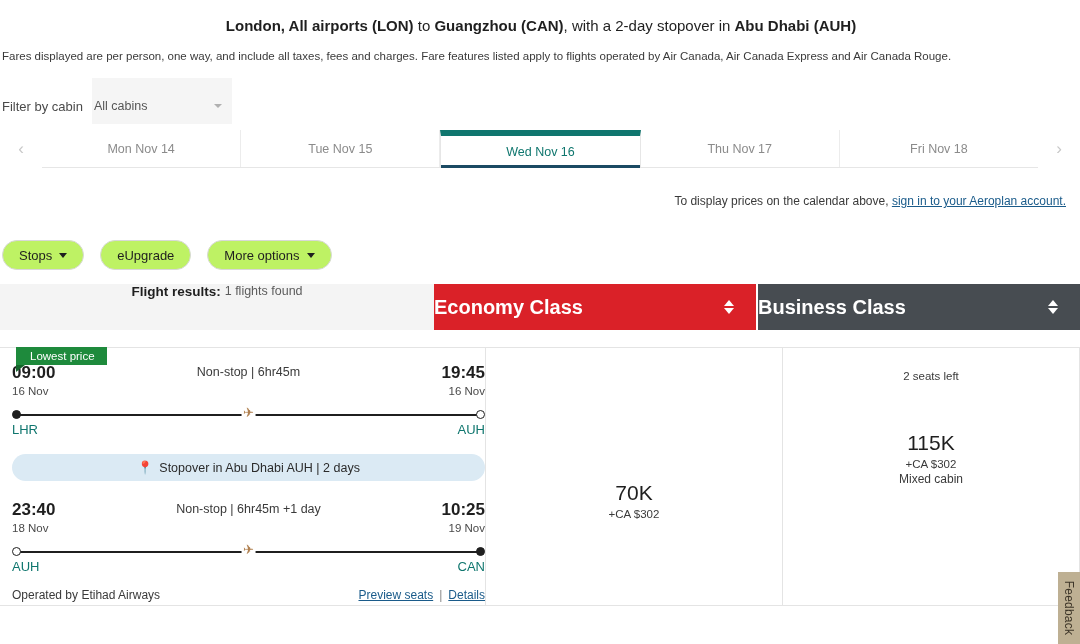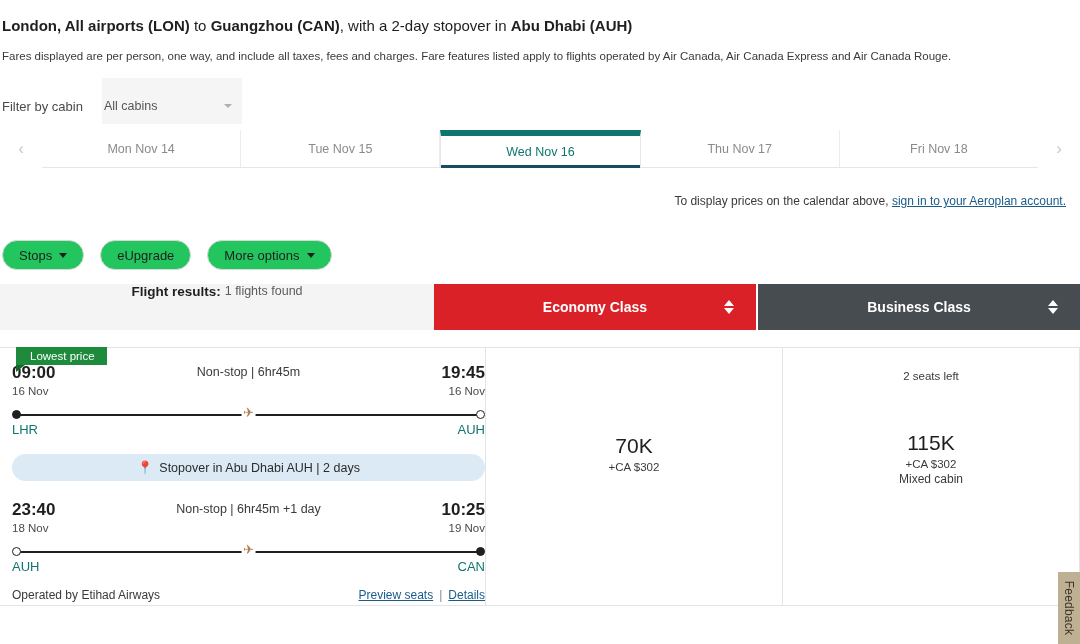--- a/index.html
+++ b/index.html
@@ -31,20 +31,21 @@
   .dep-line .lbl { font-weight: bold; }
   .dep-line .val { font-weight: normal; }
 
   .route-line {
     font-size: 15px;
     line-height: 22px;
     padding-left: 2px;
     margin-top: 5px;
     color: #1f1f1f;
     white-space: nowrap;
+    text-align: center;
   }
   .route-line .b { font-weight: bold; }
   .route-line .n { font-weight: normal; }
 
   .fares-note {
     font-size: 11.5px;
     line-height: 16px;
     color: #3a3a3a;
     margin-top: 11px;
     padding-left: 2px;
@@ -62,21 +63,21 @@
     font-size: 13px;
     color: #4a4a4a;
     padding-left: 2px;
     padding-top: 21px;
   }
   .cabin-select {
     width: 140px;
     height: 46px;
     background: #f5f5f5;
     position: relative;
-    margin-left: 19px;
+    margin-left: 9px;
   }
   .cabin-select .sel-val {
     position: absolute;
     left: 2px;
     top: 21px;
     font-size: 12.5px;
     color: #555;
   }
   .cabin-select .caret {
     position: absolute;
@@ -156,21 +157,21 @@
     display: flex;
     align-items: center;
     margin-top: 32px;
     height: 30px;
     padding-left: 2px;
   }
   .pill {
     height: 30px;
     border: 1px solid #d8d8d8;
     border-radius: 16px;
-    background: #22c55e;
+    background: #bef264;
     display: inline-flex;
     align-items: center;
     padding: 0 16px;
     font-size: 13px;
     color: #1f1f1f;
     margin-right: 16px;
     cursor: pointer;
     white-space: nowrap;
   }
   .pill .dn {
@@ -228,25 +229,25 @@
     justify-content: center;
     font-size: 13.5px;
   }
   .rh-results .strong { font-weight: bold; color: #1f1f1f; }
   .rh-results .light { color: #5c5c5c; font-size: 12.5px; margin-left: 4px; }
 
   .rh-class {
     flex: 1;
     display: flex;
     align-items: center;
-    justify-content: center;
+    justify-content: flex-start;
     position: relative;
     color: #fff;
     font-weight: bold;
-    font-size: 14px;
+    font-size: 20px;
     cursor: pointer;
   }
   .rh-econ { background: #da2128; }
   .rh-bus  { background: #474c51; margin-left: 2px; }
 
   .sortarrows {
     position: absolute;
     right: 22px;
     top: 50%;
     transform: translateY(-50%);
@@ -431,21 +432,21 @@
   .price-cash {
     font-size: 11.5px;
     color: #3a3a3a;
     line-height: 16px;
   }
   .mixed-cabin {
     font-size: 12px;
     color: #3a3a3a;
     margin-bottom: 28px;
   }
-  .price-col.econ .price-main { margin-top: 45px; margin-bottom: auto; }
+  .price-col.econ .price-main { margin-top: 92px; margin-bottom: auto; }
   .price-col.bus  .price-main { margin-top: 42px; margin-bottom: 0; }
 
   
   .feedback-tab {
     position: absolute;
     right: 0;
     top: 572px;
     width: 22px;
     height: 72px;
     background: #beb093;

